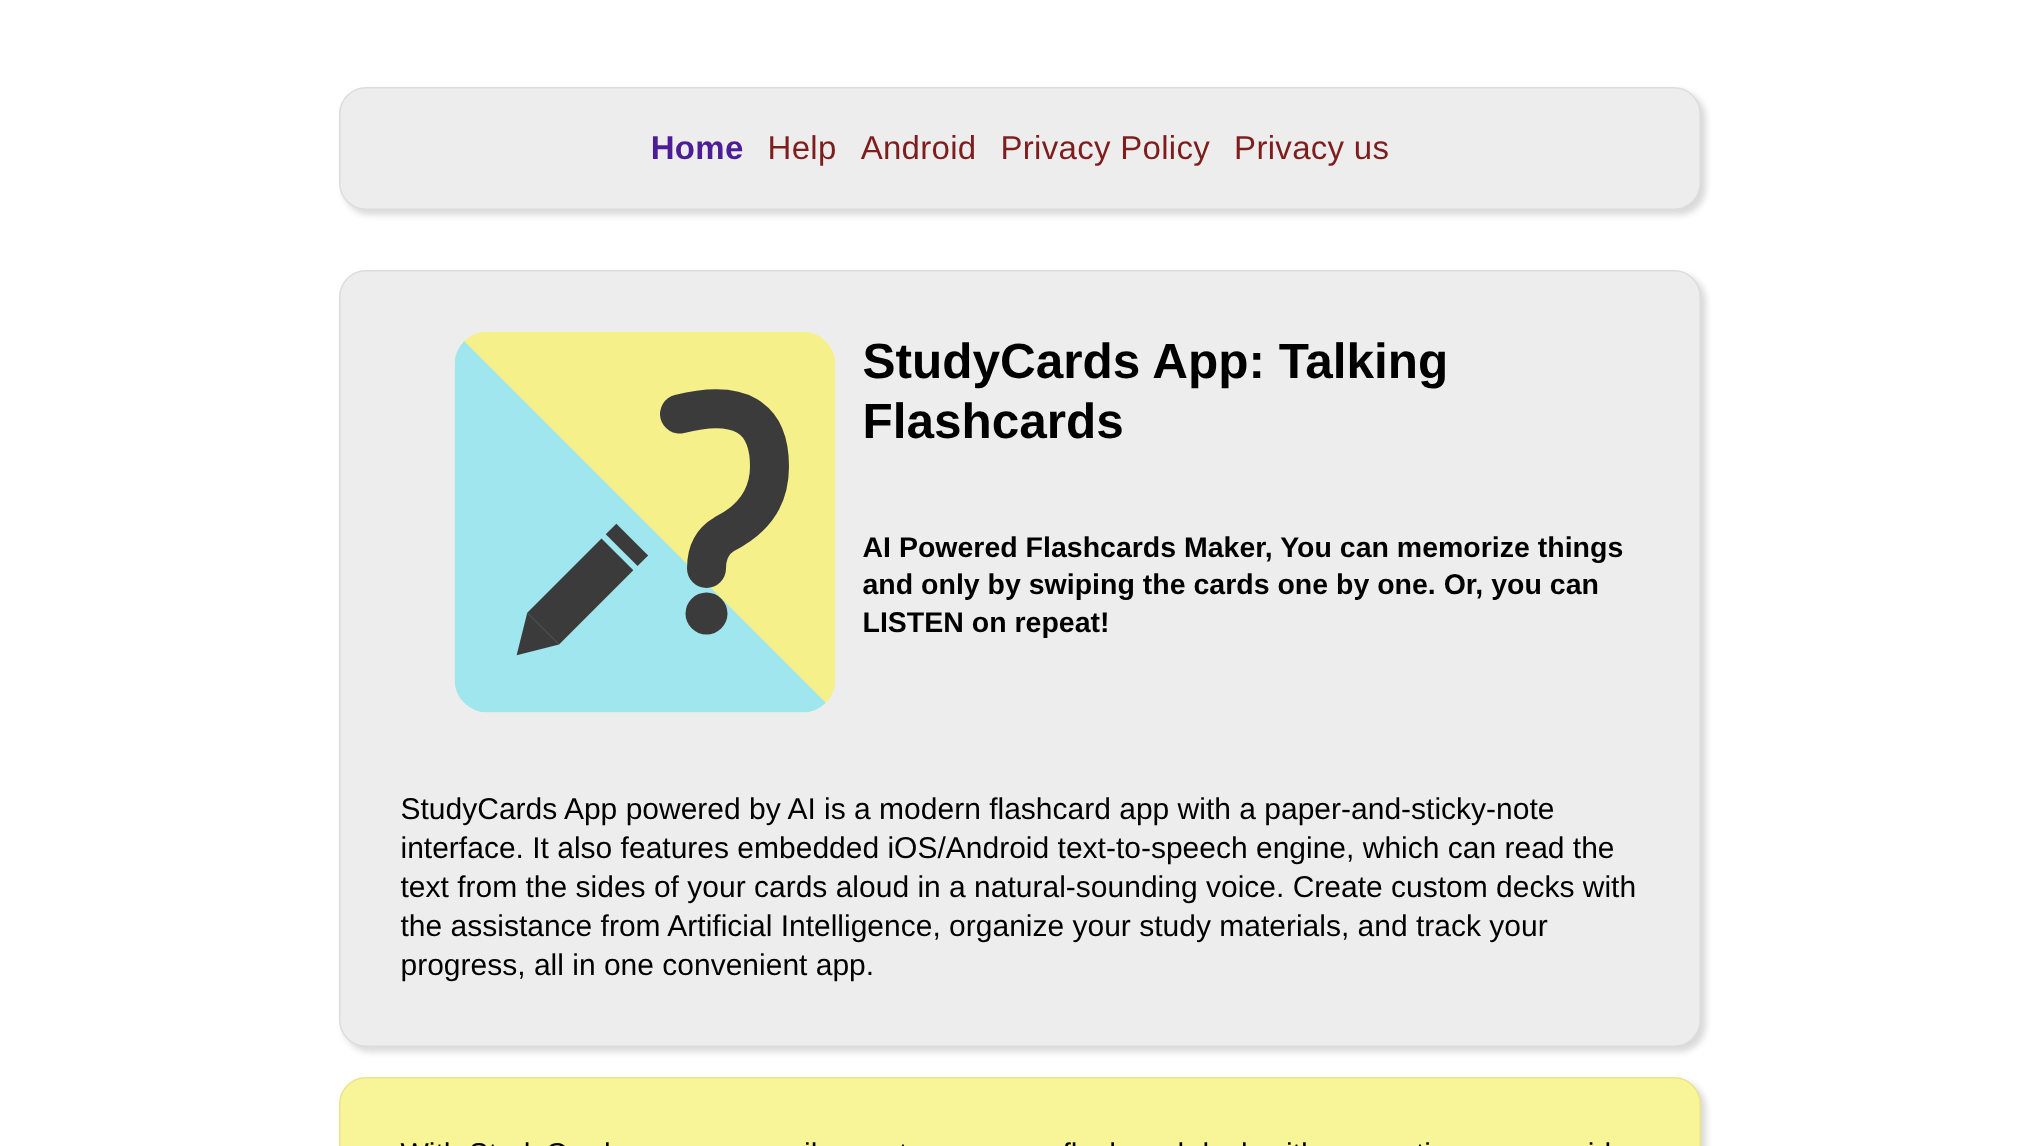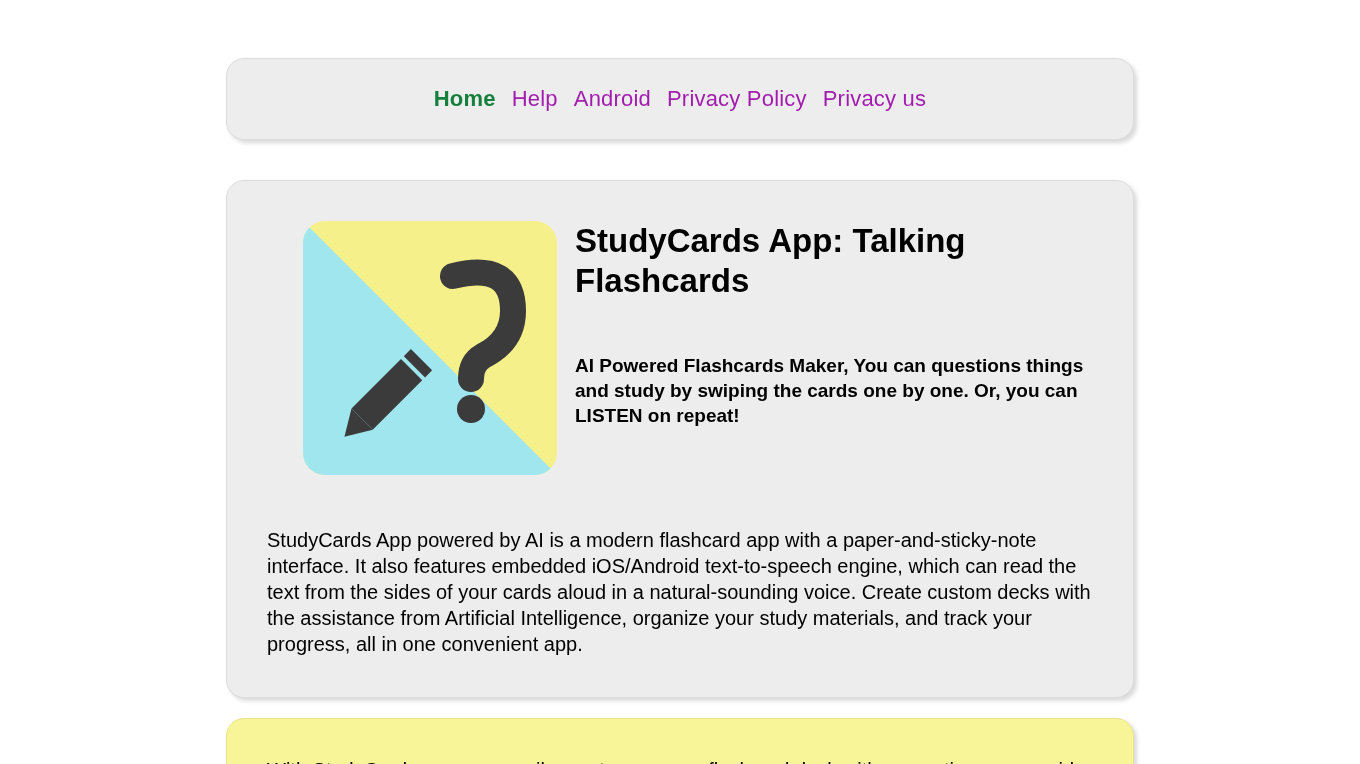--- a/index.html
+++ b/index.html
@@ -26,27 +26,27 @@
   }
   .nav-card {
     height: 82px;
     display: flex;
     align-items: center;
     justify-content: center;
     gap: 16px;
   }
   .nav-link {
     font-size: 22px;
-    color: #a21caf;
+    color: #7f1d1d;
     letter-spacing: 0.2px;
     cursor: pointer;
   }
   .nav-link.active {
     font-weight: 700;
-    color: #15803d;
+    color: #4c1d95;
   }
   .hero-card {
     margin-top: 40px;
     padding: 40px;
   }
   .hero-title {
     font-size: 33px;
     font-weight: 700;
     margin: 0;
     line-height: 1.2;
@@ -122,21 +122,21 @@
 
           <g transform="translate(98,138) rotate(45)">
             <rect x="0" y="0" width="30" height="70" fill="#3b3b3b"></rect>
             <polygon points="0,70 30,70 15,95" fill="#3b3b3b"></polygon>
             <rect x="0" y="-14" width="30" height="10" fill="#3b3b3b"></rect>
           </g>
         </svg>
       </div>
       <div class="hero-head-text">
         <h1 class="hero-title">StudyCards App: Talking Flashcards</h1>
-        <p class="hero-tagline">AI Powered Flashcards Maker, You can questions things and study by swiping the cards one by one. Or, you can LISTEN on repeat!</p>
+        <p class="hero-tagline">AI Powered Flashcards Maker, You can memorize things and only by swiping the cards one by one. Or, you can LISTEN on repeat!</p>
       </div>
     </div>
     <p class="hero-body">StudyCards App powered by AI is a modern flashcard app with a paper-and-sticky-note interface. It also features embedded iOS/Android text-to-speech engine, which can read the text from the sides of your cards aloud in a natural-sounding voice. Create custom decks with the assistance from Artificial Intelligence, organize your study materials, and track your progress, all in one convenient app.</p>
   </div>
 
   <div class="yellow-card">
     <p style="margin:0;">With StudyCards, you can easily create your own flashcard deck with a question on one side and the answer on the other. The app also allows you to choose a language for each side, and will pronounce both the questions and answers for you, even in eyes-free mode. But that's not all - StudyCards is the only app that lets you upload your flashcards to your watch, so you can listen and memorize information even when you're running, biking, or hiking without your phone. With StudyCards,</p>
   </div>
 
 </div>

